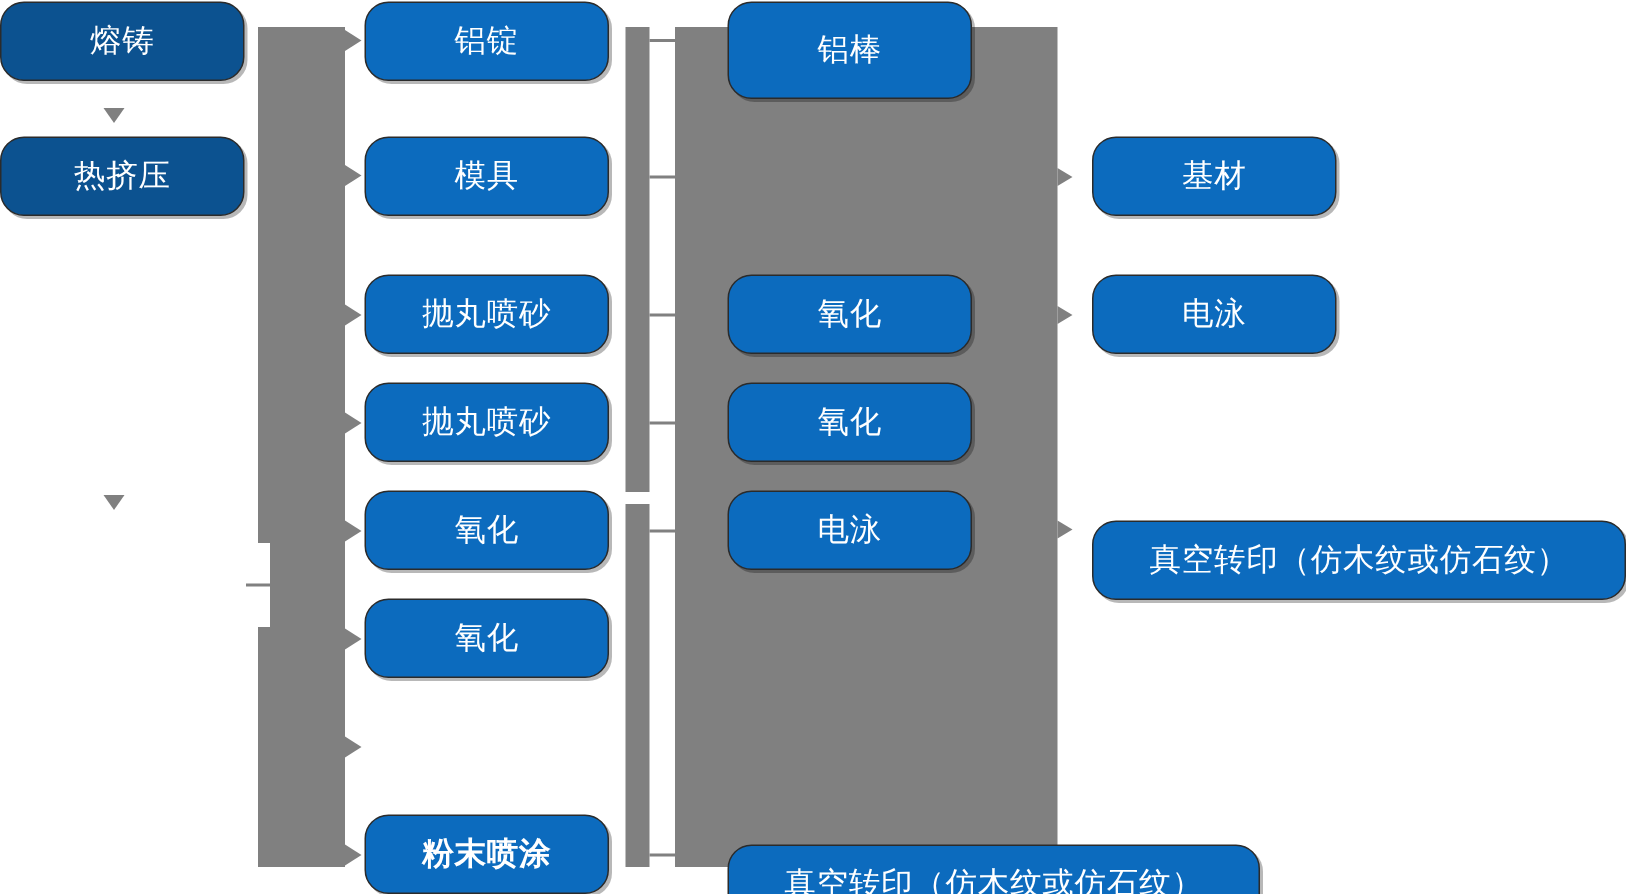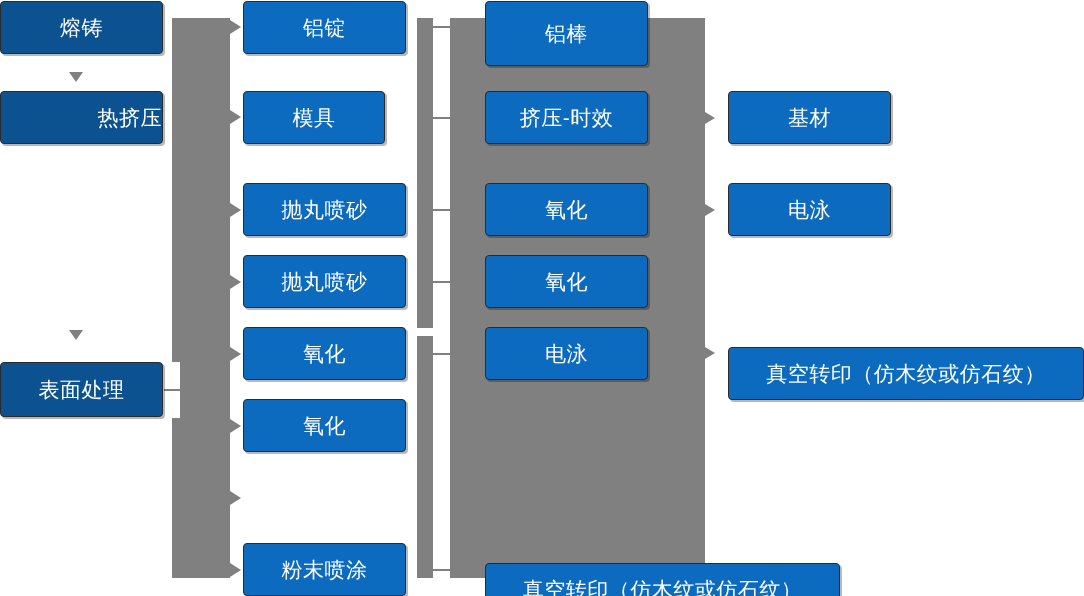--- a/index.html
+++ b/index.html
@@ -49,21 +49,21 @@
   }
   
   .node {
     position: absolute;
     box-sizing: border-box;
     display: flex;
     align-items: center;
     justify-content: center;
     color: #ffffff;
     border: 1px solid #2b2b2b;
-    border-radius: 4px;
+    border-radius: 16px;
     text-align: center;
     letter-spacing: 0.5px;
     line-height: 1.1;
     box-shadow: 2px 2px 0 rgba(0,0,0,0.28);
   }
   .node.level1 {
     background: #0C5290;
     font-size: 21px;
   }
   .node.level2 {
@@ -119,54 +119,48 @@
 
   <div class="gray" style="left:450px; top:18px; width:255px; height:560px;"></div>
 
   <div class="gray-arrow arrow-right-sm" style="left:705px; top:112px;"></div>
   <div class="gray-arrow arrow-right-sm" style="left:705px; top:204px;"></div>
   <div class="gray-arrow arrow-right-sm" style="left:705px; top:347px;"></div>
 
   <div class="node level1" style="left:0px; top:1px; width:163px; height:53px;">
     <span>熔铸</span>
   </div>
-  <div class="node level1" style="left:0px; top:91px; width:163px; height:53px;justify-content:flex-end;">
+  <div class="node level1" style="left:0px; top:91px; width:163px; height:53px;">
     <span>热挤压</span>
-  </div>
-  <div class="node level1" style="left:0px; top:362px; width:163px; height:55px;">
-    <span>表面处理</span>
   </div>
 
   <div class="node level2" style="left:243px; top:1px; width:163px; height:53px;justify-content:center;">
     <span>铝锭</span>
   </div>
-  <div class="node level2" style="left:243px; top:91px; width:142px; height:53px;">
+  <div class="node level2" style="left:243px; top:91px; width:163px; height:53px;">
     <span>模具</span>
   </div>
   <div class="node level2" style="left:243px; top:183px; width:163px; height:53px;">
     <span>抛丸喷砂</span>
   </div>
   <div class="node level2" style="left:243px; top:255px; width:163px; height:53px;">
     <span>抛丸喷砂</span>
   </div>
   <div class="node level2" style="left:243px; top:327px; width:163px; height:53px;">
     <span>氧化</span>
   </div>
   <div class="node level2" style="left:243px; top:399px; width:163px; height:53px;">
     <span>氧化</span>
   </div>
-  <div class="node level2" style="left:243px; top:543px; width:163px; height:53px;">
+  <div class="node level2" style="left:243px; top:543px; width:163px; height:53px;font-weight:bold;">
     <span>粉末喷涂</span>
   </div>
 
   <div class="node level3" style="left:485px; top:1px; width:163px; height:65px;">
     <span>铝棒</span>
-  </div>
-  <div class="node level3" style="left:485px; top:91px; width:163px; height:53px;">
-    <span>挤压-时效</span>
   </div>
   <div class="node level3" style="left:485px; top:183px; width:163px; height:53px;">
     <span>氧化</span>
   </div>
   <div class="node level3" style="left:485px; top:255px; width:163px; height:53px;">
     <span>氧化</span>
   </div>
   <div class="node level3" style="left:485px; top:327px; width:163px; height:53px;">
     <span>电泳</span>
   </div>

